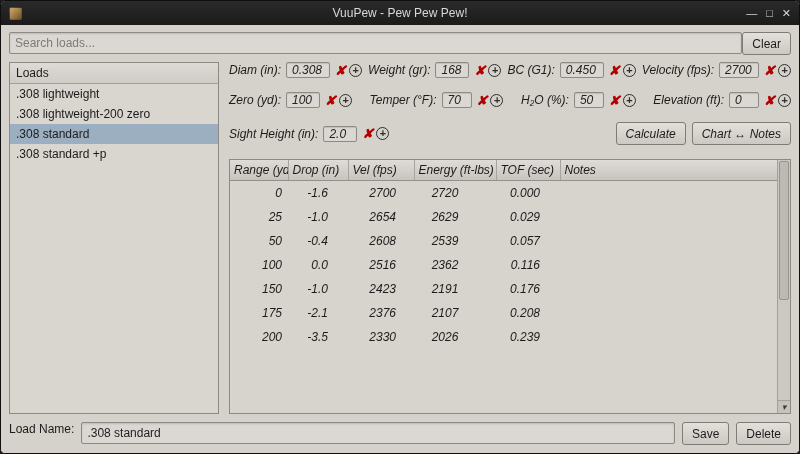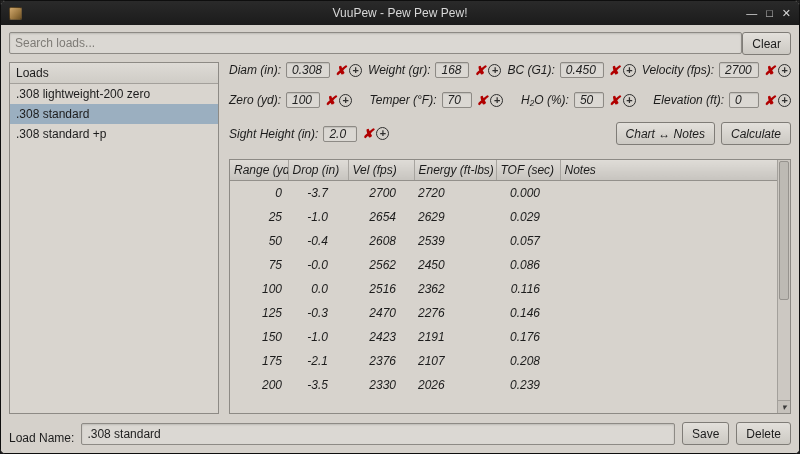--- a/index.html
+++ b/index.html
@@ -132,21 +132,21 @@
     background: linear-gradient(#dfdcd7, #c7c4bf);
     border-right: 1px solid #a7a49f;
     border-bottom: 1px solid #93908b;
     overflow: hidden; white-space: nowrap;
   }
   th:last-child { border-right: none; }
   td { padding: 5px 4px; white-space: nowrap; }
   td.c-range { text-align: right; padding-right: 6px; }
   td.c-drop  { text-align: right; padding-right: 20px; }
   td.c-vel   { text-align: right; padding-right: 18px; }
-  td.c-energy{ text-align: left; padding-right: 24px; }
+  td.c-energy{ text-align: center; padding-right: 24px; }
   td.c-tof   { text-align: right; padding-right: 20px; }
   .vscrollbar {
     position: absolute; top: 0; right: 0; bottom: 0;
     width: 13px;
     background: #ccc8c2;
     border-left: 1px solid #a3a09b;
   }
   .vscrollbar .thumb {
     position: absolute; top: 1px; left: 1px; right: 1px;
     height: 55%;
@@ -156,21 +156,21 @@
   }
   .vscrollbar .arrow-down {
     position: absolute; bottom: 0; left: 0; right: 0;
     height: 13px;
     display: flex; align-items: center; justify-content: center;
     font-size: 9px; color: #3a3a3a;
     border-top: 1px solid #a3a09b;
     background: #c6c2bc;
   }
   
-  .footer-row { display: flex; align-items: flex-end; margin-top: 8px; gap: 7px; }
+  .footer-row { display: flex; align-items: flex-start; margin-top: 8px; gap: 7px; }
   .footer-row input { flex: 1; }
 </style>
 </head>
 <body>
 
 <div class="window">
 
   <div class="titlebar">
     <span class="app-icon"></span>
     <span class="title">VuuPew - Pew Pew Pew!</span>
@@ -186,20 +186,23 @@
     <div class="search-row">
       <input type="text" placeholder="Search loads..." style="">
       <button>Clear</button>
     </div>
 
     <div class="body-row">
       <div class="sidebar">
         <div class="sidebar-header">Loads</div>
         <div class="loads-list">
             <div class="load-item">
+    <span>.308 lightweight</span>
+  </div>
+            <div class="load-item">
     <span>.308 lightweight-200 zero</span>
   </div>
             <div class="load-item selected">
     <span>.308 standard</span>
   </div>
             <div class="load-item">
     <span>.308 standard +p</span>
   </div>
           </div>
       </div>
@@ -261,22 +264,22 @@
         </div>
 
         <div class="field-row" style="">
           <span class="field">
             <label>Sight Height (in):</label>
             <input type="text" class="spin w34" value="2.0" style="">
             <span class="xbtn">✘</span>
             <span class="plusbtn">+</span>
           </span>
           <span class="row-actions">
+            <button>Calculate</button>
             <button>Chart ↔ Notes</button>
-            <button>Calculate</button>
           </span>
         </div>
 
         <div class="table-wrap">
           <table>
             <colgroup>
               <col class="c1">
                 <col class="c2">
                 <col class="c3">
                 <col class="c4">
@@ -289,21 +292,21 @@
                 <th>Drop (in)</th>
                 <th>Vel (fps)</th>
                 <th>Energy (ft-lbs)</th>
                 <th>TOF (sec)</th>
                 <th>Notes</th>
               </tr>
             </thead>
             <tbody>
                 <tr>
     <td class="c-range">0</td>
-    <td class="c-drop">-3.7</td>
+    <td class="c-drop">-1.6</td>
     <td class="c-vel">2700</td>
     <td class="c-energy">2720</td>
     <td class="c-tof">0.000</td>
     <td class="c-notes"></td>
   </tr>
                 <tr>
     <td class="c-range">25</td>
     <td class="c-drop">-1.0</td>
     <td class="c-vel">2654</td>
     <td class="c-energy">2629</td>
@@ -312,41 +315,25 @@
   </tr>
                 <tr>
     <td class="c-range">50</td>
     <td class="c-drop">-0.4</td>
     <td class="c-vel">2608</td>
     <td class="c-energy">2539</td>
     <td class="c-tof">0.057</td>
     <td class="c-notes"></td>
   </tr>
                 <tr>
-    <td class="c-range">75</td>
-    <td class="c-drop">-0.0</td>
-    <td class="c-vel">2562</td>
-    <td class="c-energy">2450</td>
-    <td class="c-tof">0.086</td>
-    <td class="c-notes"></td>
-  </tr>
-                <tr>
     <td class="c-range">100</td>
     <td class="c-drop">0.0</td>
     <td class="c-vel">2516</td>
     <td class="c-energy">2362</td>
     <td class="c-tof">0.116</td>
-    <td class="c-notes"></td>
-  </tr>
-                <tr>
-    <td class="c-range">125</td>
-    <td class="c-drop">-0.3</td>
-    <td class="c-vel">2470</td>
-    <td class="c-energy">2276</td>
-    <td class="c-tof">0.146</td>
     <td class="c-notes"></td>
   </tr>
                 <tr>
     <td class="c-range">150</td>
     <td class="c-drop">-1.0</td>
     <td class="c-vel">2423</td>
     <td class="c-energy">2191</td>
     <td class="c-tof">0.176</td>
     <td class="c-notes"></td>
   </tr>

